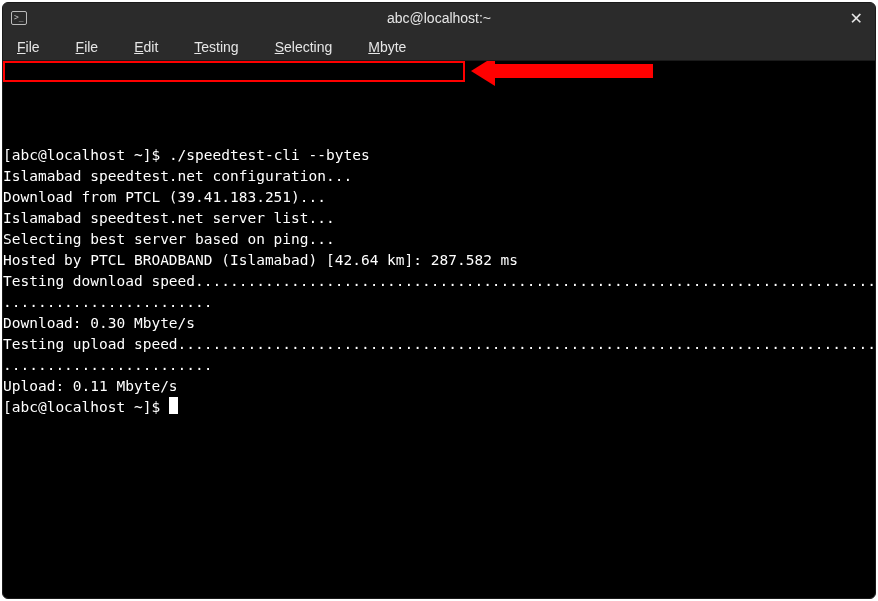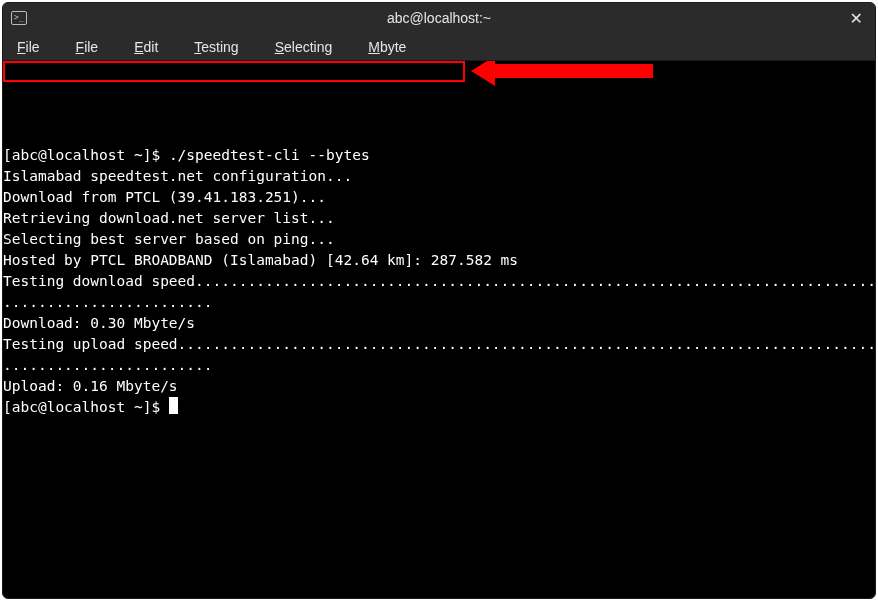--- a/index.html
+++ b/index.html
@@ -149,24 +149,24 @@
   </div>
   <div class="terminal-content">
     <div class="highlight-box" style="top:0;left:0;width:462px;height:21px"></div>
     <div class="arrow" style="top:3px;left:468px">
       <div class="arrow-head" style="left:0;top:-8px"></div>
       <div class="arrow-shaft" style="left:22px;top:0;width:160px"></div>
     </div>
     <div class="terminal-text"><span><span>[abc@localhost ~]$ </span><span>./speedtest-cli --bytes</span></span>
 <span>Islamabad speedtest.net configuration...</span>
 <span>Download from PTCL (39.41.183.251)...</span>
-<span>Retrieving download.net server list...</span>
+<span>Islamabad speedtest.net server list...</span>
 <span>Selecting best server based on ping...</span>
 <span>Hosted by PTCL BROADBAND (Islamabad) [42.64 km]: 287.582 ms</span>
 <span>Testing download speed................................................................................</span>
 <span>........................</span>
 <span>Download: 0.30 Mbyte/s</span>
 <span>Testing upload speed................................................................................................</span>
 <span>........................</span>
-<span>Upload: 0.16 Mbyte/s</span>
+<span>Upload: 0.11 Mbyte/s</span>
 <span><span>[abc@localhost ~]$ </span><span class="cursor"></span></span></div>
   </div>
 </div>
 
 </body></html>

